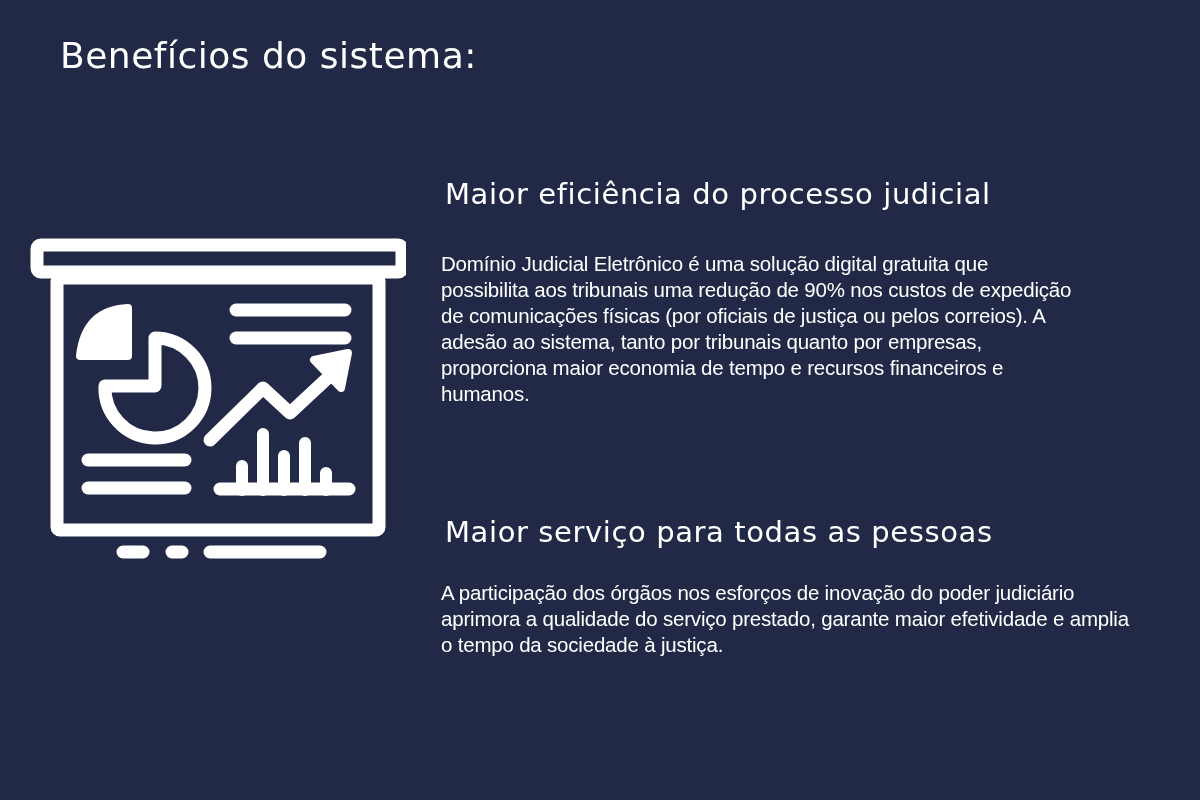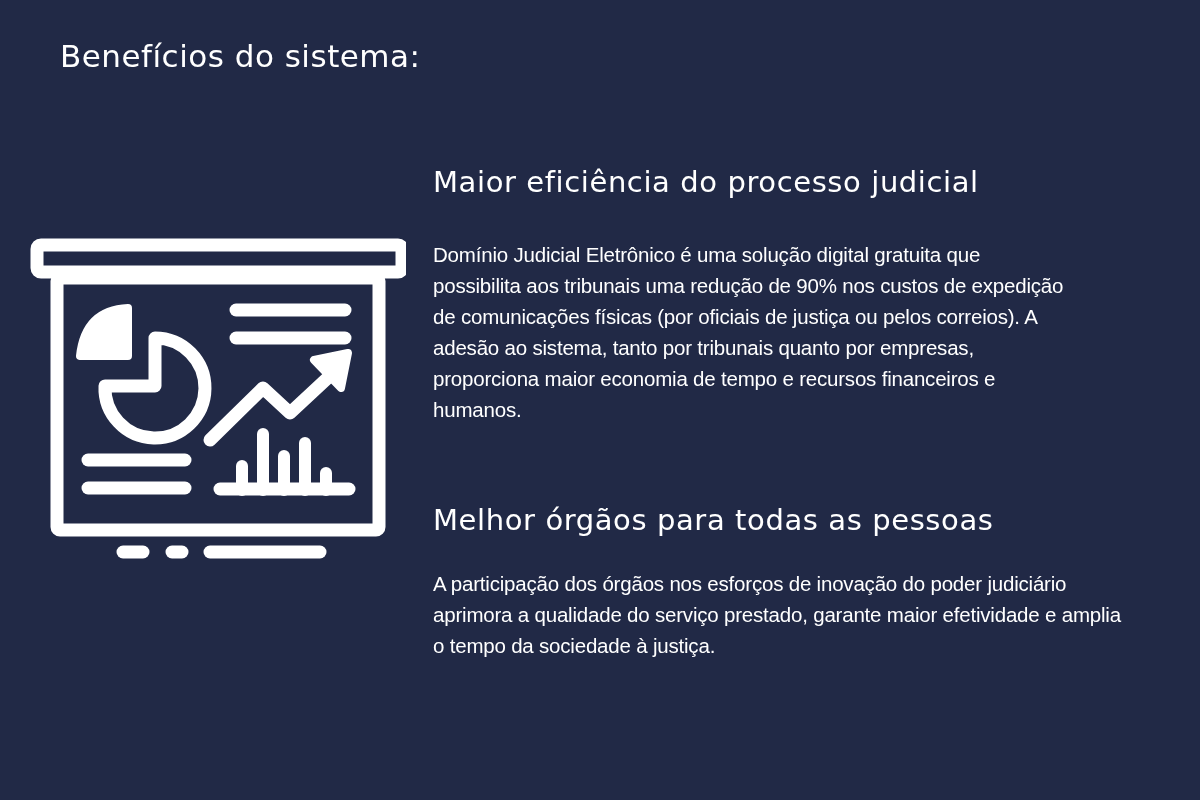--- a/index.html
+++ b/index.html
@@ -5,34 +5,34 @@
   html, body { margin:0; padding:0; }
   body {
     width:1200px; height:800px; overflow:hidden;
     background:#212946;
     color:#ffffff;
     font-family:"DejaVu Sans", sans-serif;
     position:relative;
   }
   .page-title {
     position:absolute; left:60px; top:34px;
-    font-size:31px; font-weight:normal; letter-spacing:0.5px;
+    font-size:36px; font-weight:normal; letter-spacing:0.5px;
     margin:0; line-height:44px;
   }
   .icon-wrap {
     position:absolute; left:30px; top:238px; width:376px; height:326px;
   }
   .section { position:absolute; left:433px; width:720px; }
   .section h2 {
-    margin:0; font-size:29px; font-weight:normal; letter-spacing:0.6px;
+    margin:12px; font-size:29px; font-weight:normal; letter-spacing:0.6px;
     line-height:40px;
   }
   .section p {
-    margin:0; font-family:"Liberation Sans", sans-serif;
-    font-size:20.5px; line-height:31px; letter-spacing:-0.2px;
+    margin:8px; font-family:"Liberation Sans", sans-serif;
+    font-size:20.5px; line-height:26px; letter-spacing:-0.2px;
   }
   #sec1 { top:162px; }
   #sec1 p { margin-top:37px; width:640px; }
   #sec2 { top:500px; }
   #sec2 p { margin-top:28px; width:700px; }
 </style>
 </head>
 <body>
 
 <h1 class="page-title">Benefícios do sistema:</h1>
@@ -71,15 +71,15 @@
     <line x1="180" y1="314" x2="290" y2="314" stroke-width="13"></line>
   </svg>
 </div>
 
 <section class="section" id="sec1">
   <h2>Maior eficiência do processo judicial</h2>
   <p>Domínio Judicial Eletrônico é uma solução digital gratuita que possibilita aos tribunais uma redução de 90% nos custos de expedição de comunicações físicas (por oficiais de justiça ou pelos correios). A adesão ao sistema, tanto por tribunais quanto por empresas, proporciona maior economia de tempo e recursos financeiros e humanos.</p>
 </section>
 
 <section class="section" id="sec2">
-  <h2>Melhor órgãos para todas as pessoas</h2>
+  <h2>Maior serviço para todas as pessoas</h2>
   <p>A participação dos órgãos nos esforços de inovação do poder judiciário aprimora a qualidade do serviço prestado, garante maior efetividade e amplia o tempo da sociedade à justiça.</p>
 </section>
 
 </body></html>

